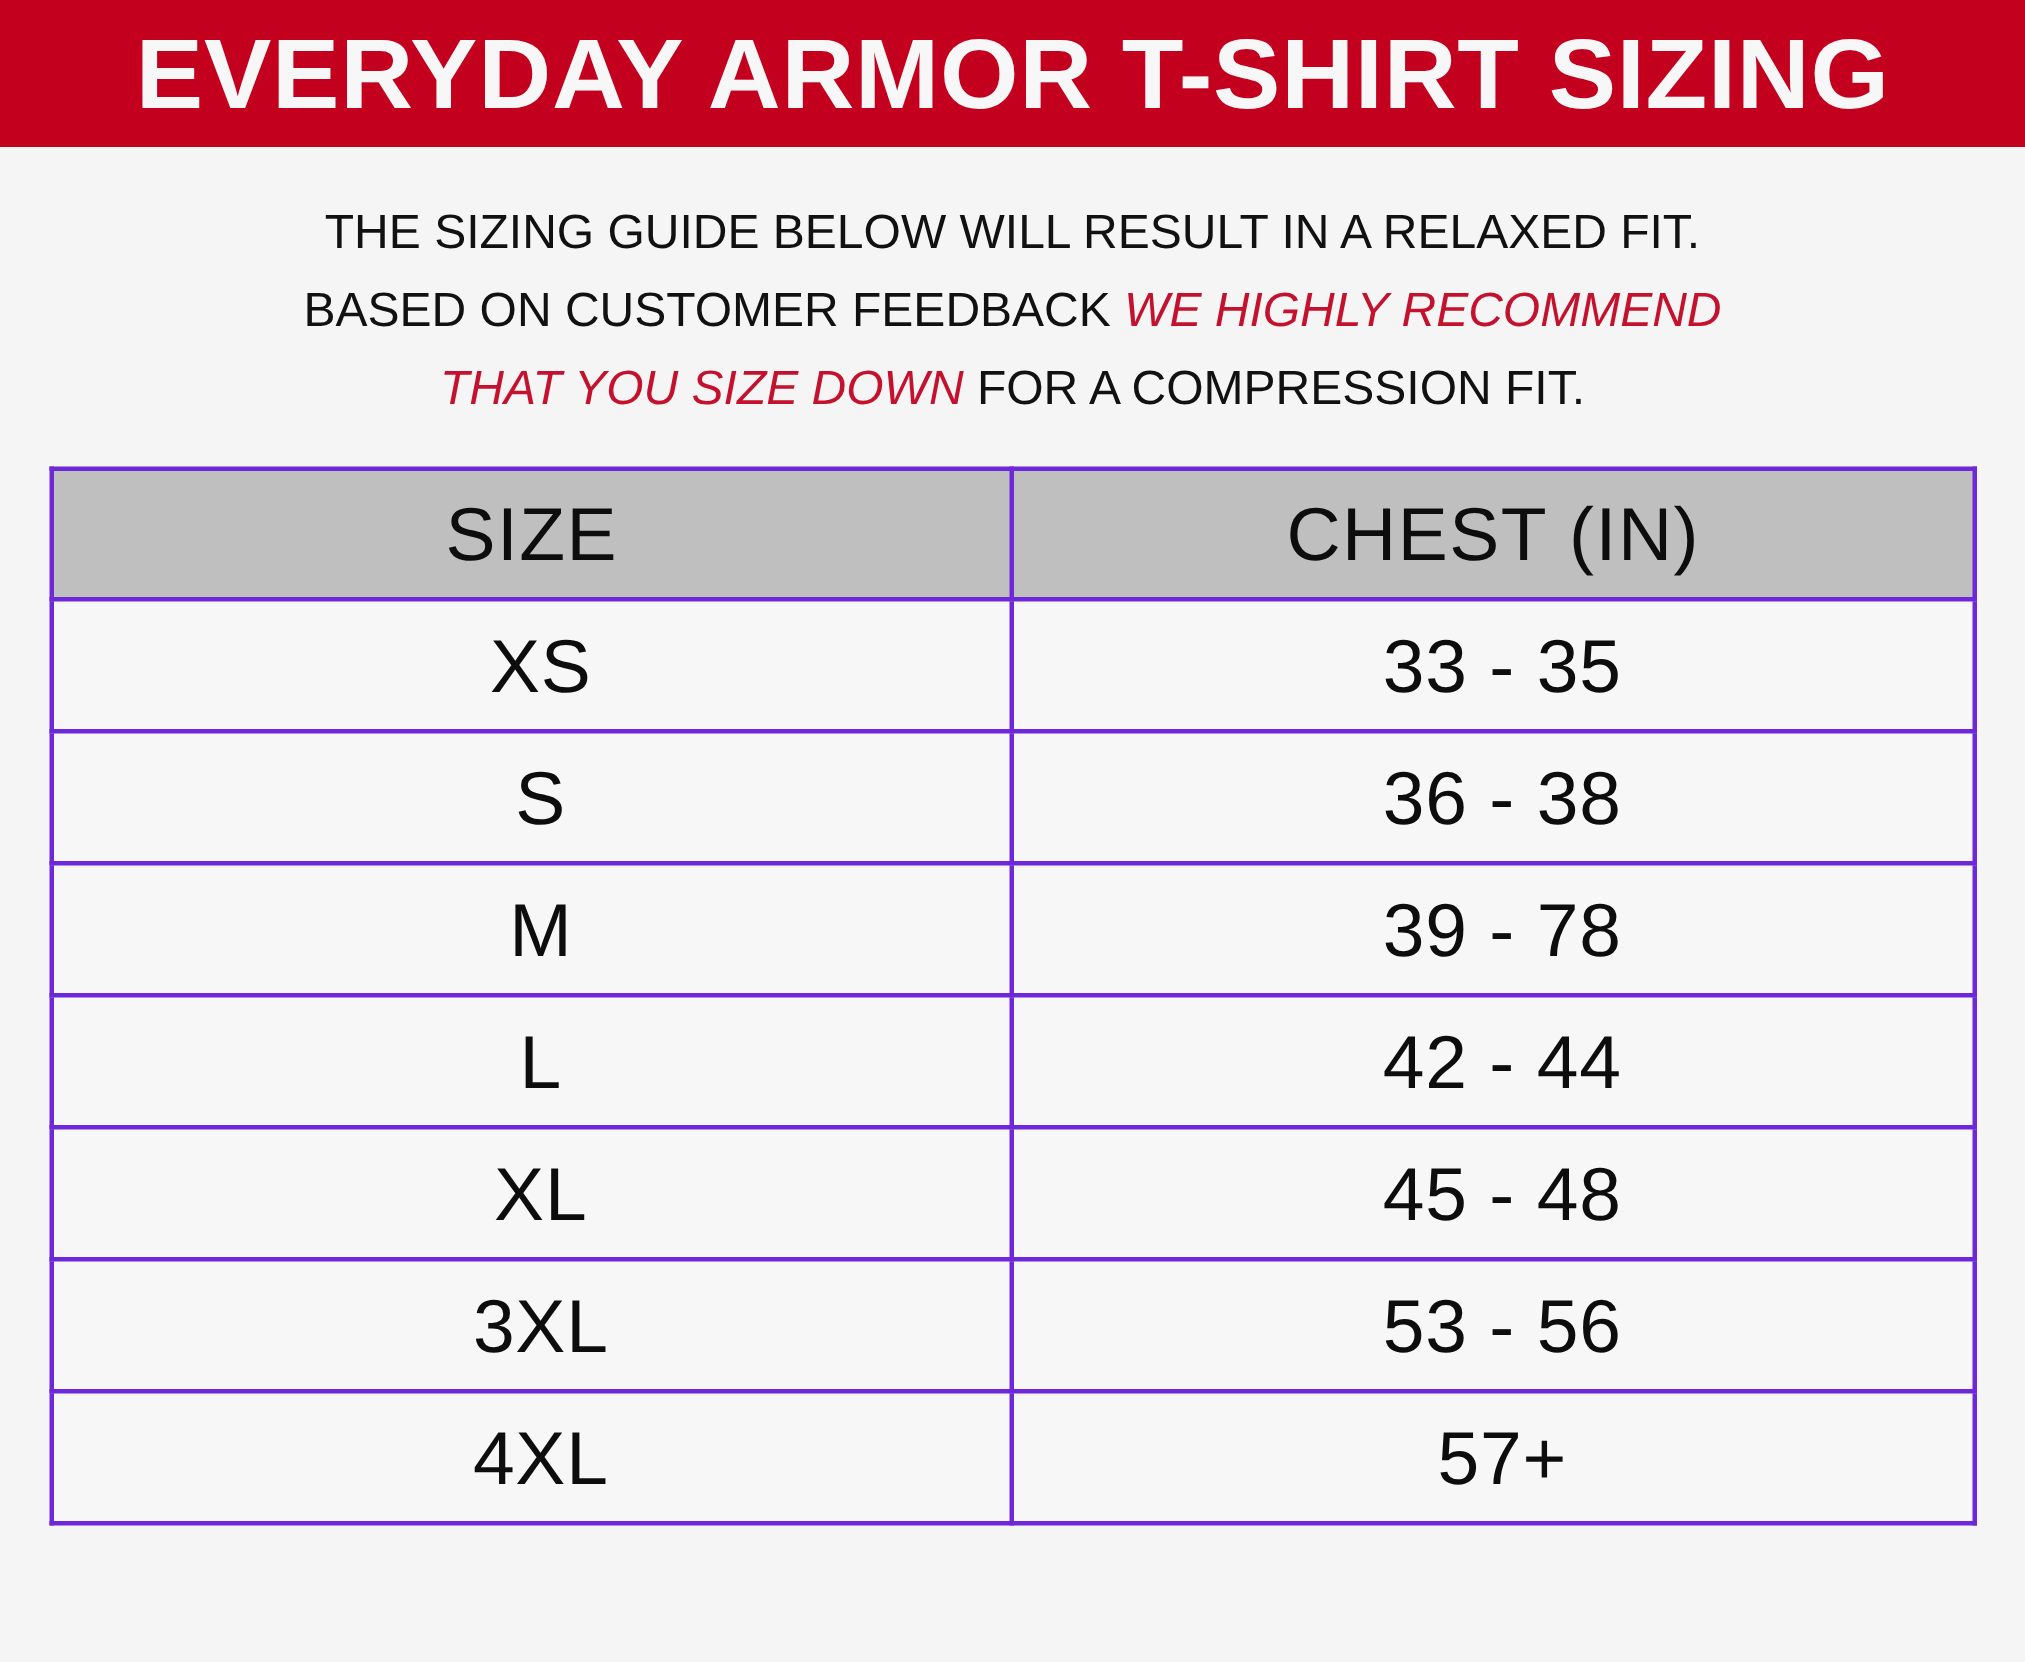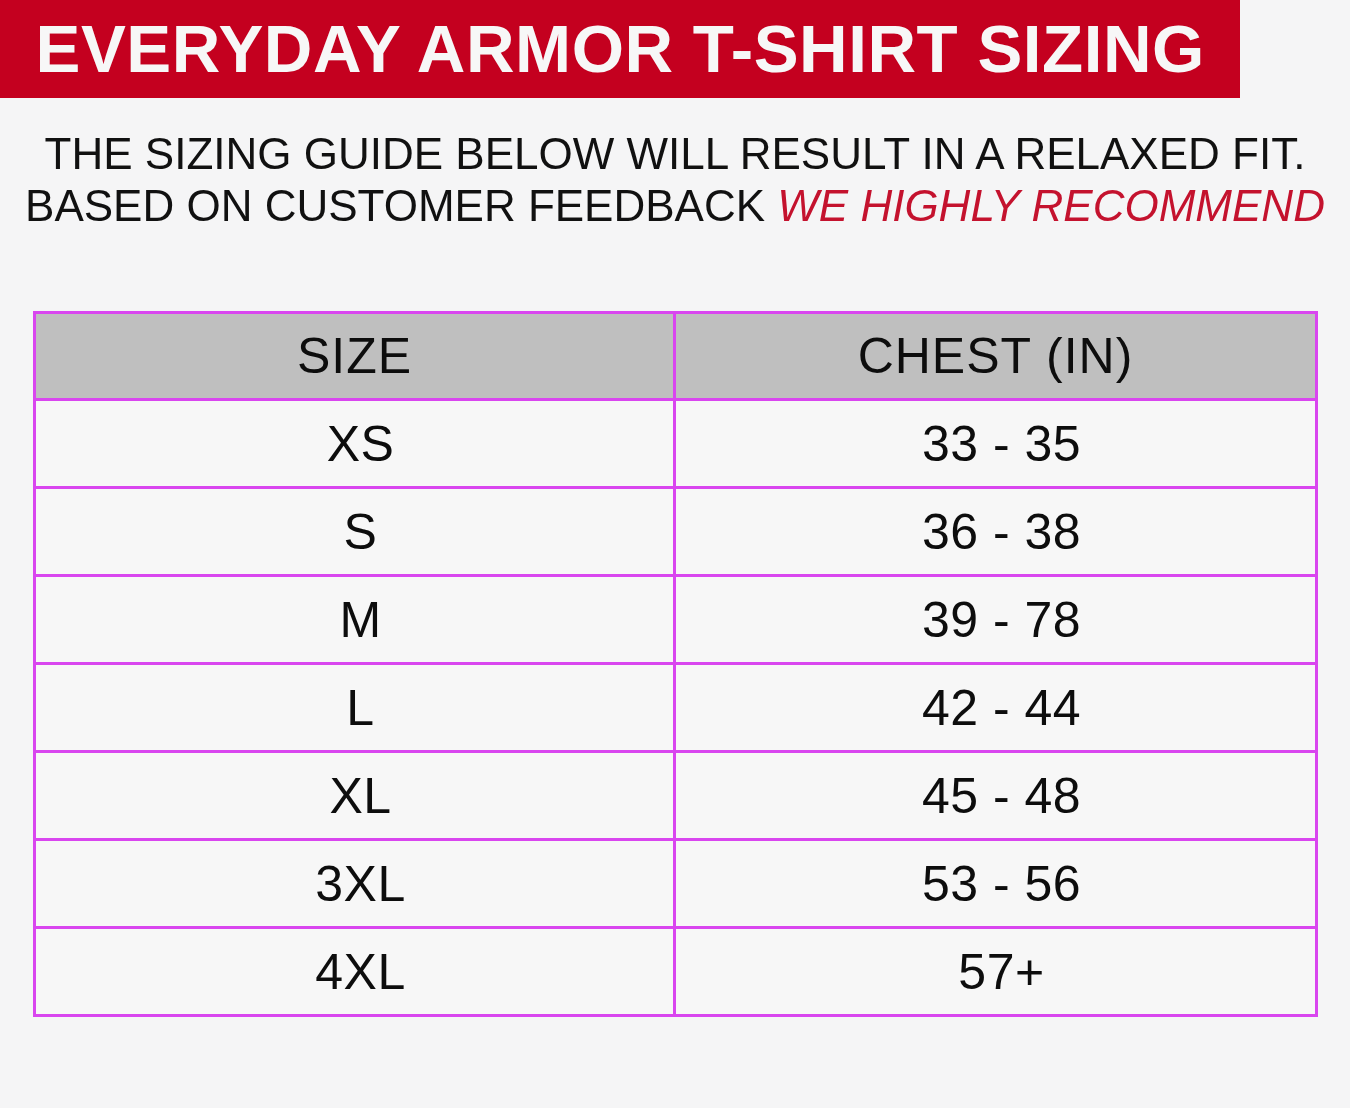--- a/index.html
+++ b/index.html
@@ -19,21 +19,21 @@
     width: 1350px;
     height: 1108px;
     background: #f5f5f6;
   }
 
   
   .banner {
     position: absolute;
     left: 0;
     top: 0;
-    width: 1240px;
+    width: 1350px;
     height: 98px;
     background: #c4001f;
     display: flex;
     align-items: center;
     justify-content: center;
     box-sizing: border-box;
   }
   .banner-title {
     color: #f7f7f7;
     font-family: "Liberation Sans Narrow", "Liberation Sans", sans-serif;
@@ -49,21 +49,21 @@
 
   
   .subtitle {
     position: absolute;
     left: 0;
     top: 128px;
     width: 1350px;
     text-align: center;
     color: #111111;
     font-family: "Liberation Sans Narrow", "Liberation Sans", sans-serif;
-    font-size: 44px;
+    font-size: 32px;
     font-weight: 400;
     line-height: 52px;
     letter-spacing: 0px;
     text-transform: uppercase;
   }
   .subtitle .line {
     display: block;
     white-space: nowrap;
   }
   .em-red {
@@ -80,21 +80,21 @@
     width: 1282px;
     border-collapse: collapse;
     table-layout: fixed;
     background: #f7f7f7;
   }
   .size-table col.c-size  { width: 640px; }
   .size-table col.c-chest { width: 642px; }
 
   .size-table th,
   .size-table td {
-    border: 3px solid #d946ef;
+    border: 3px solid #6d28d9;
     text-align: center;
     vertical-align: middle;
     font-family: "Liberation Sans Narrow", "Liberation Sans", sans-serif;
     font-weight: 400;
     color: #0d0d0d;
     padding: 0;
   }
   .size-table thead th {
     background: #bfbfbf;
     height: 84px;
@@ -117,20 +117,23 @@
   <div class="banner">
     <div class="banner-title">EVERYDAY ARMOR T-SHIRT SIZING</div>
   </div>
 
   <div class="subtitle">
     <span class="line">
       <span>THE SIZING GUIDE BELOW WILL RESULT IN A RELAXED FIT.</span>
     </span>
     <span class="line">
       <span>BASED ON CUSTOMER FEEDBACK </span><span class="em-red">WE HIGHLY RECOMMEND</span>
+    </span>
+    <span class="line">
+      <span class="em-red">THAT YOU SIZE DOWN</span><span> FOR A COMPRESSION FIT.</span>
     </span>
   </div>
 
   <table class="size-table">
     <colgroup>
       <col class="c-size">
       <col class="c-chest">
     </colgroup>
     <thead>
       <tr>

